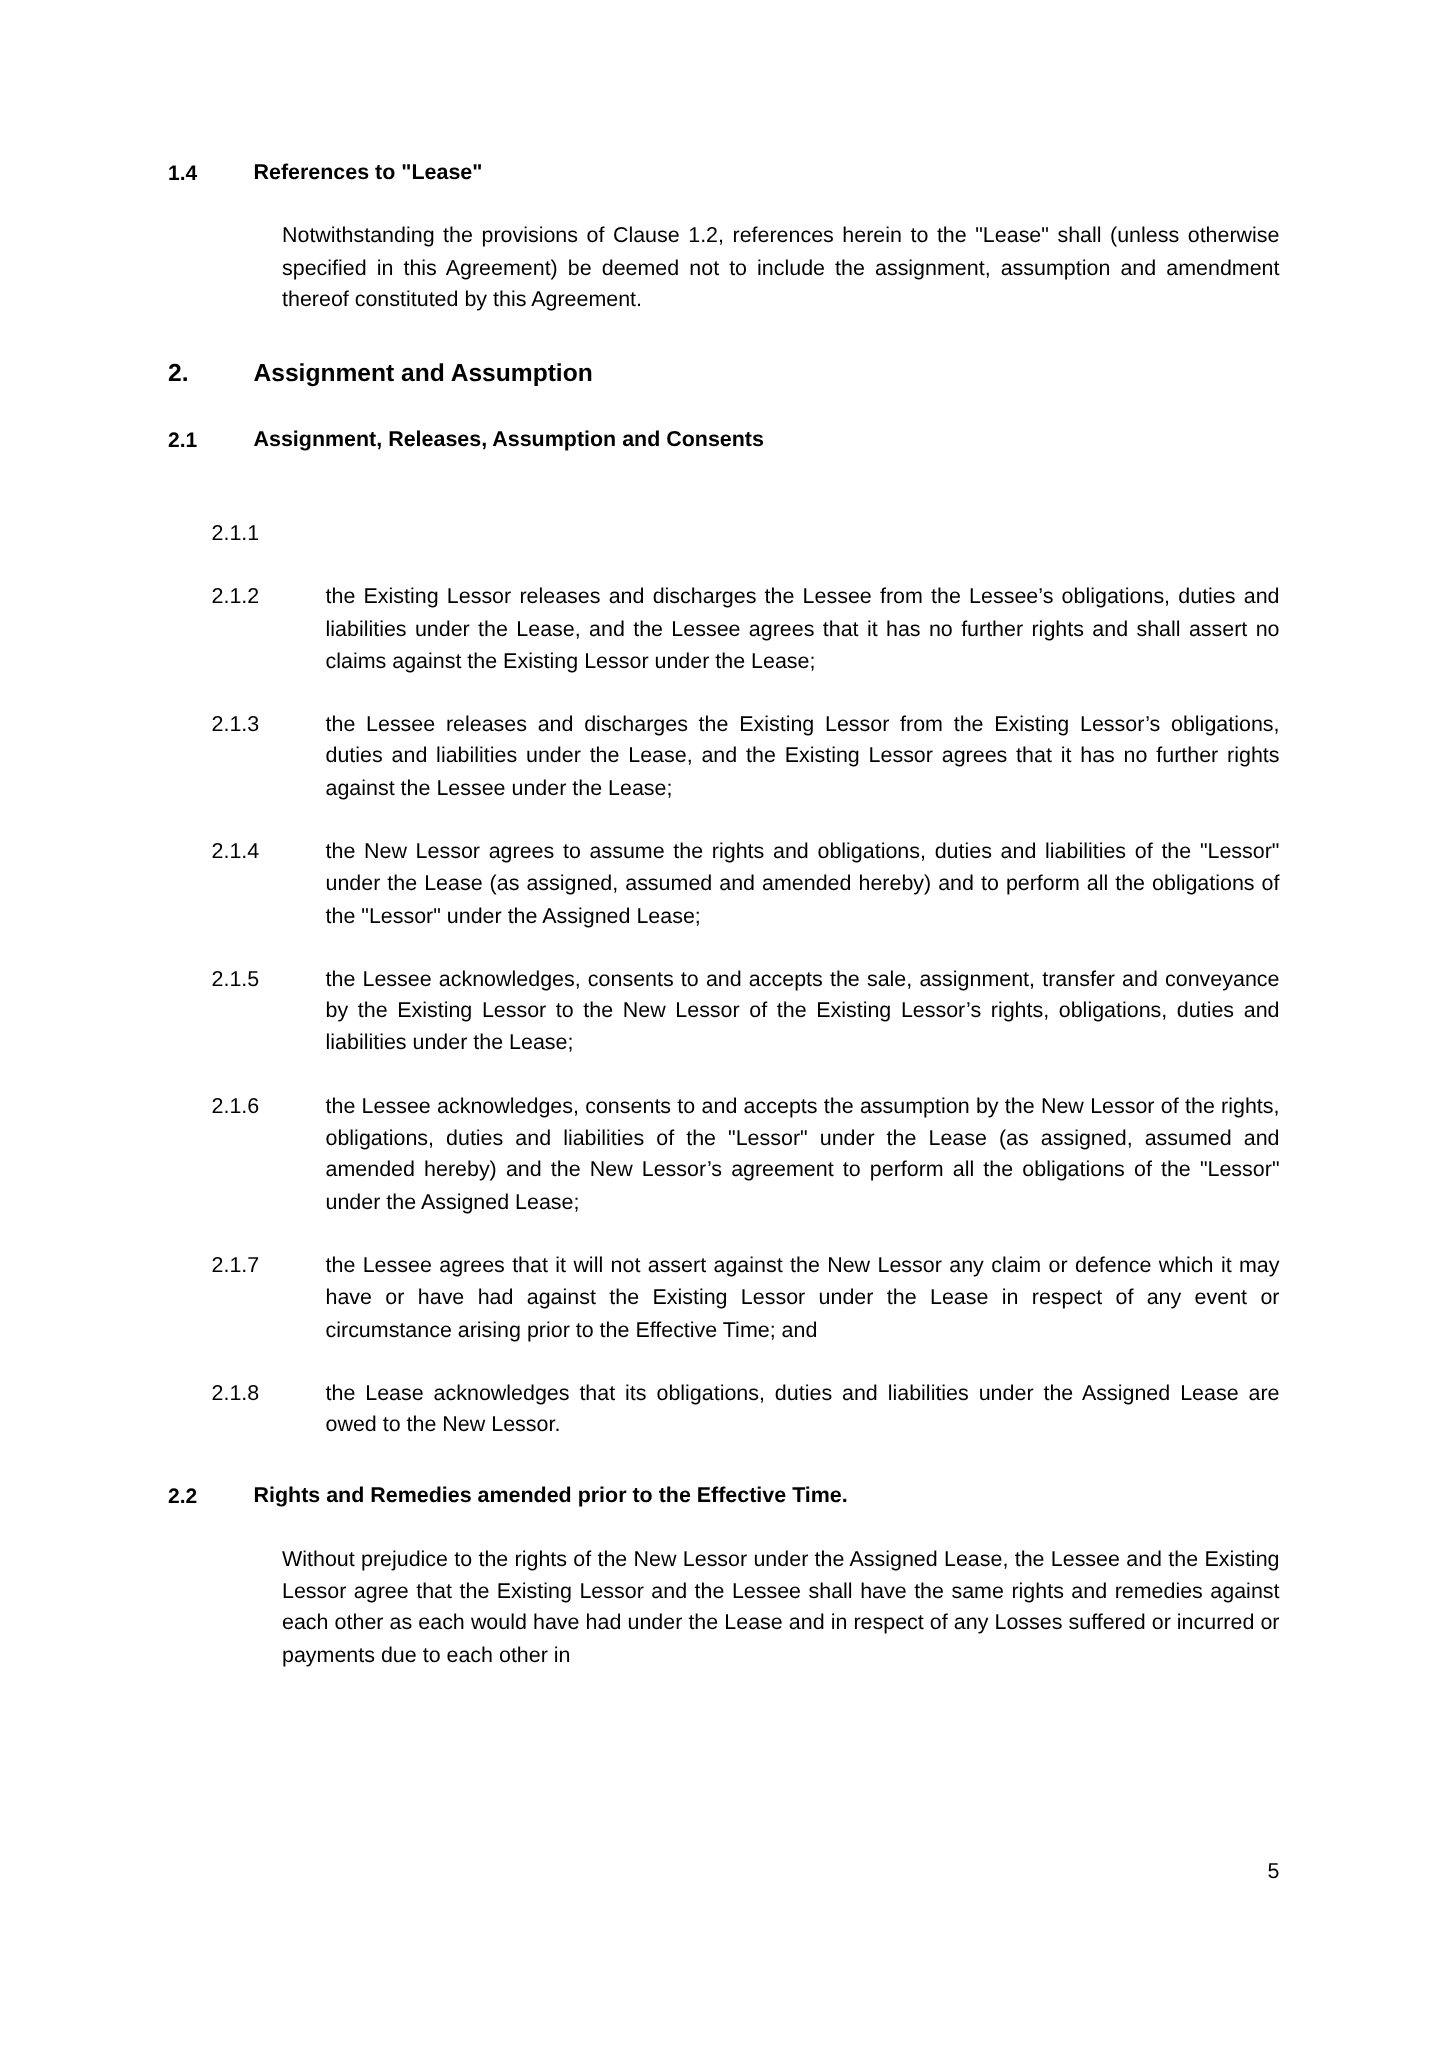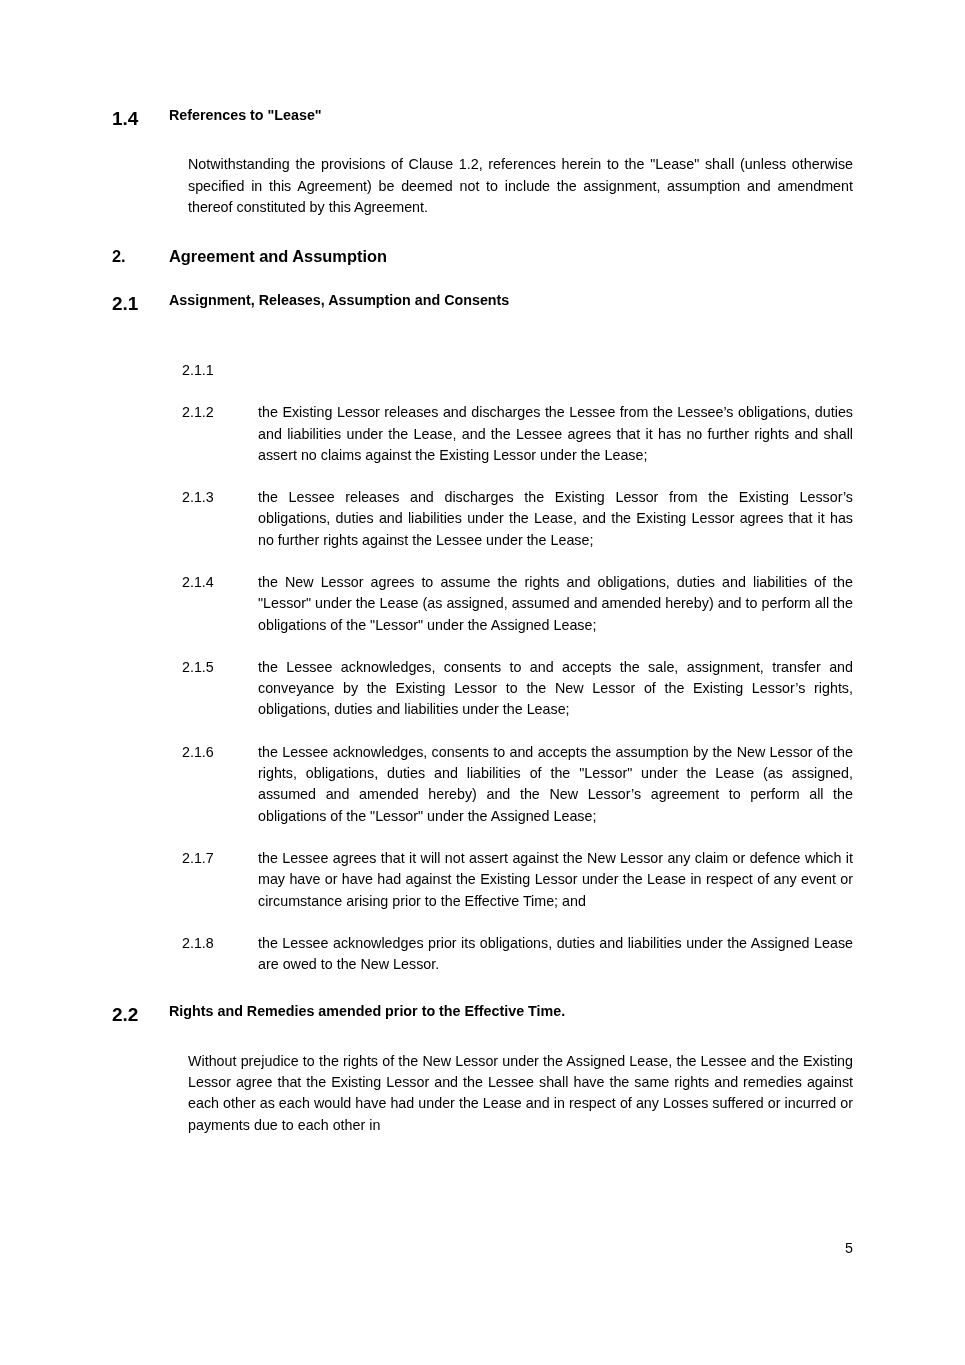--- a/index.html
+++ b/index.html
@@ -29,39 +29,39 @@
   }
   
   .clause-row {
     display: flex;
     align-items: flex-start;
   }
   .num-l1 {
     width: 57px;
     flex: 0 0 57px;
     font-weight: bold;
-    font-size: 19px;
+    font-size: 14px;
   }
   .head-l1-text {
     flex: 1;
     font-weight: bold;
     font-size: 14.3px;
   }
   .head-section .num-l1,
   .head-section .head-l1-text {
     font-size: 16.4px;
   }
   .para {
     margin-left: 76px;
     text-align: justify;
   }
   .sub-row {
     display: flex;
     align-items: flex-start;
-    margin-left: 70px;
+    margin-left: 29px;
   }
   .sub-num {
     width: 76px;
     flex: 0 0 76px;
   }
   .sub-text {
     flex: 1;
     text-align: justify;
   }
   .gap-md { height: 21px; }
@@ -83,21 +83,21 @@
       <div class="num-l1">1.4</div>
       <div class="head-l1-text">References to "Lease"</div>
     </div>
     <div class="gap-md"></div>
     <div class="para">Notwithstanding the provisions of Clause 1.2, references herein to the "Lease" shall (unless otherwise specified in this Agreement) be deemed not to include the assignment, assumption and amendment thereof constituted by this Agreement.</div>
 
     <div class="gap-lg"></div>
 
     <div class="clause-row head-section">
       <div class="num-l1">2.</div>
-      <div class="head-l1-text">Agreement and Assumption</div>
+      <div class="head-l1-text">Assignment and Assumption</div>
     </div>
 
     <div class="gap-md"></div>
 
     <div class="clause-row">
       <div class="num-l1">2.1</div>
       <div class="head-l1-text">Assignment, Releases, Assumption and Consents</div>
     </div>
     <div class="gap-md"></div>
 
@@ -139,21 +139,21 @@
     <div class="gap-md"></div>
 
     <div class="sub-row">
       <div class="sub-num">2.1.7</div>
       <div class="sub-text">the Lessee agrees that it will not assert against the New Lessor any claim or defence which it may have or have had against the Existing Lessor under the Lease in respect of any event or circumstance arising prior to the Effective Time; and</div>
     </div>
     <div class="gap-md"></div>
 
     <div class="sub-row">
       <div class="sub-num">2.1.8</div>
-      <div class="sub-text">the Lessee acknowledges prior its obligations, duties and liabilities under the Assigned Lease are owed to the New Lessor.</div>
+      <div class="sub-text">the Lease acknowledges that its obligations, duties and liabilities under the Assigned Lease are owed to the New Lessor.</div>
     </div>
 
     <div class="gap-lg"></div>
 
     <div class="clause-row">
       <div class="num-l1">2.2</div>
       <div class="head-l1-text">Rights and Remedies amended prior to the Effective Time.</div>
     </div>
     <div class="gap-md"></div>
     <div class="para">Without prejudice to the rights of the New Lessor under the Assigned Lease, the Lessee and the Existing Lessor agree that the Existing Lessor and the Lessee shall have the same rights and remedies against each other as each would have had under the Lease and in respect of any Losses suffered or incurred or payments due to each other in</div>

